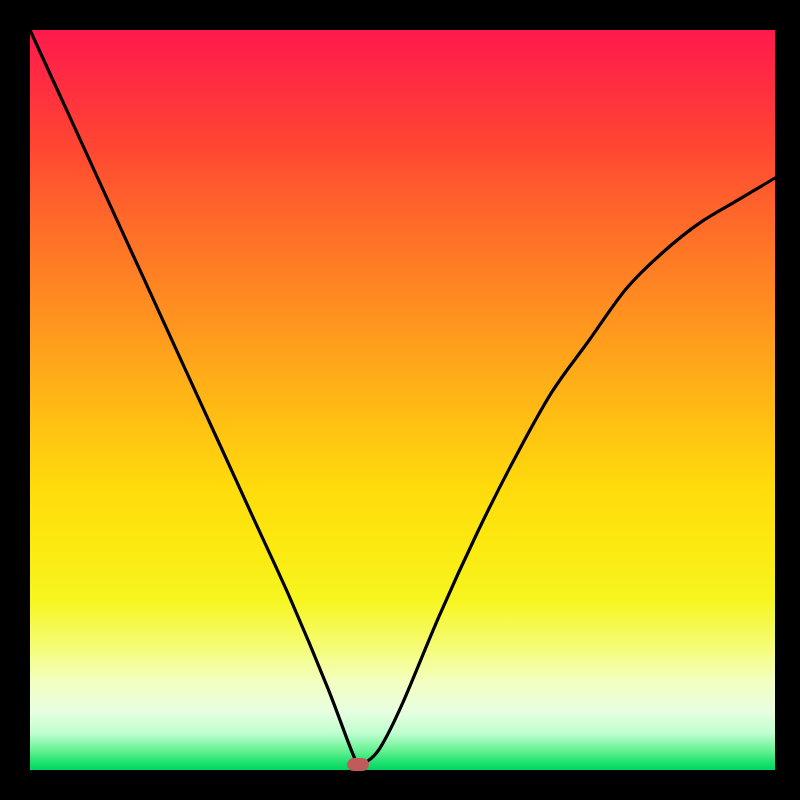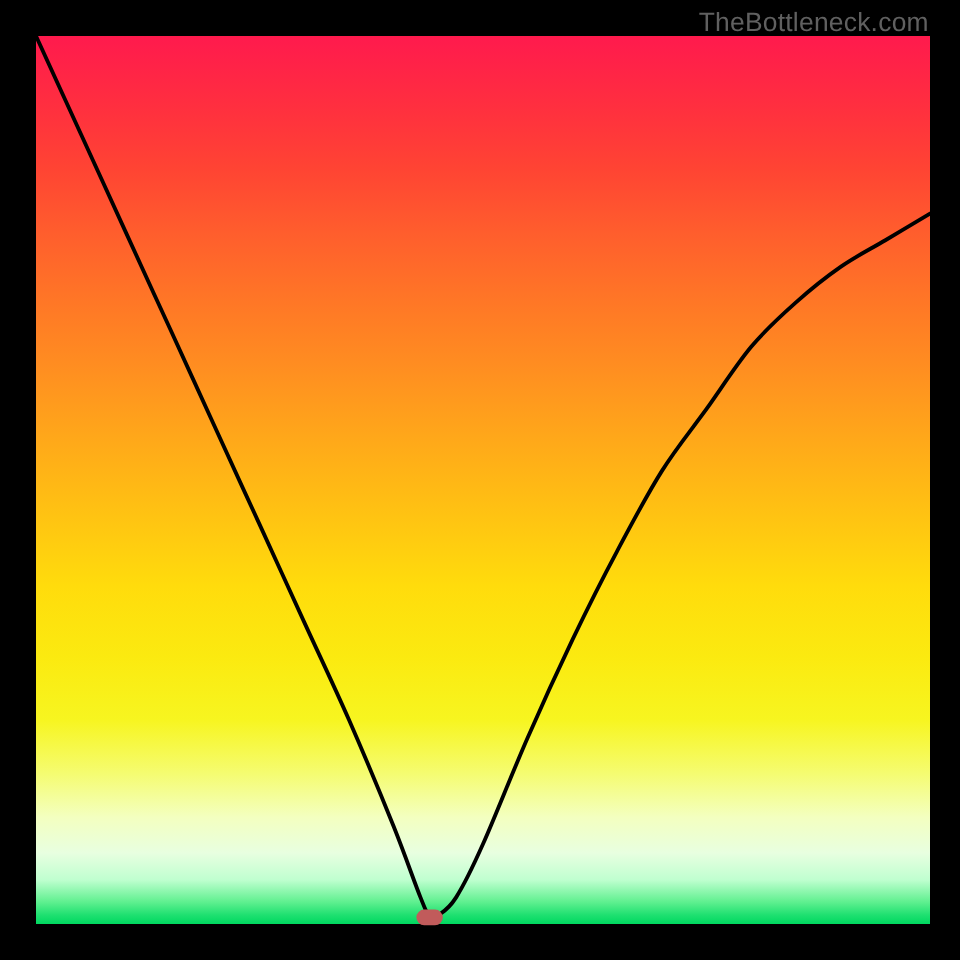--- a/index.html
+++ b/index.html
@@ -72,14 +72,13 @@
 </head>
 <body>
 
 <div class="outer">
   <div class="plot">
     <svg class="curve" viewBox="0 0 745 740" preserveAspectRatio="none">
       <path fill="none" stroke="#000" stroke-width="3.2" stroke-linecap="round" d="M0 0 C6.2 13.6,24.8 54.3,37.3 81.4 C49.7 108.5,62.1 135.7,74.5 162.8 C86.9 189.9,99.3 217.1,111.8 244.2 C124.2 271.3,136.6 298.5,149.0 325.6 C161.4 352.7,173.8 379.9,186.3 407.0 C198.7 434.1,211.1 461.3,223.5 488.4 C235.9 515.5,248.3 541.4,260.8 569.8 C273.2 598.2,288.1 633.9,298.0 658.6 C307.9 683.3,315.4 705.5,320.4 717.8 C325.3 730.1,325.3 730.1,327.8 732.6 C330.3 735.1,331.5 735.1,335.3 732.6 C339.0 730.1,343.9 727.7,350.1 717.8 C356.4 707.9,362.6 695.6,372.5 673.4 C382.4 651.2,397.3 613.0,409.8 584.6 C422.2 556.2,434.6 529.1,447.0 503.2 C459.4 477.3,471.8 452.6,484.3 429.2 C496.7 405.8,509.1 382.3,521.5 362.6 C533.9 342.9,546.3 328.1,558.8 310.8 C571.2 293.5,583.6 273.8,596.0 259.0 C608.4 244.2,620.8 233.1,633.3 222.0 C645.7 210.9,658.1 201.0,670.5 192.4 C682.9 183.8,695.3 177.6,707.8 170.2 C720.2 162.8,738.8 151.7,745.0 148.0" id="curvePath"></path>
     </svg>
     <div class="marker" id="marker" style="left: 316.8px; top: 728.3px; background: rgb(193, 91, 91);"></div>
   </div>
-  <div class="watermark">TheBottleneck.com</div>
 </div>
 
 </body></html>

